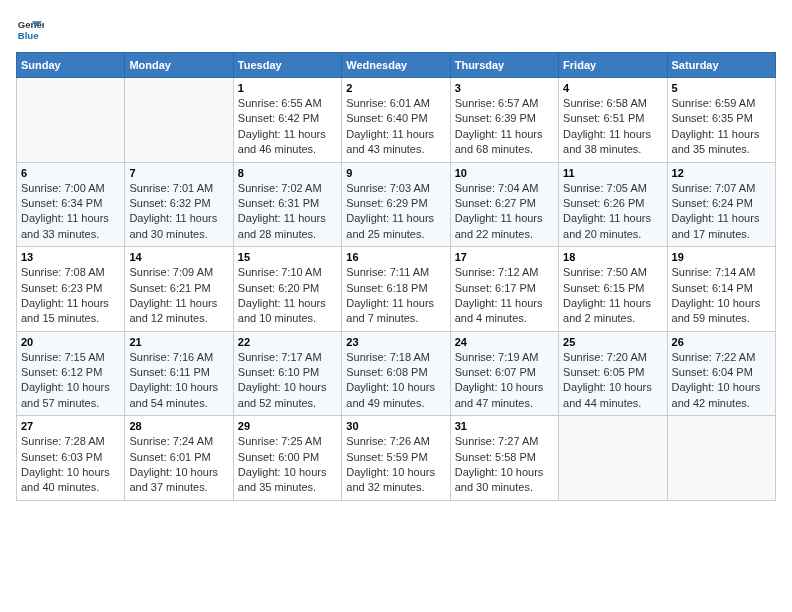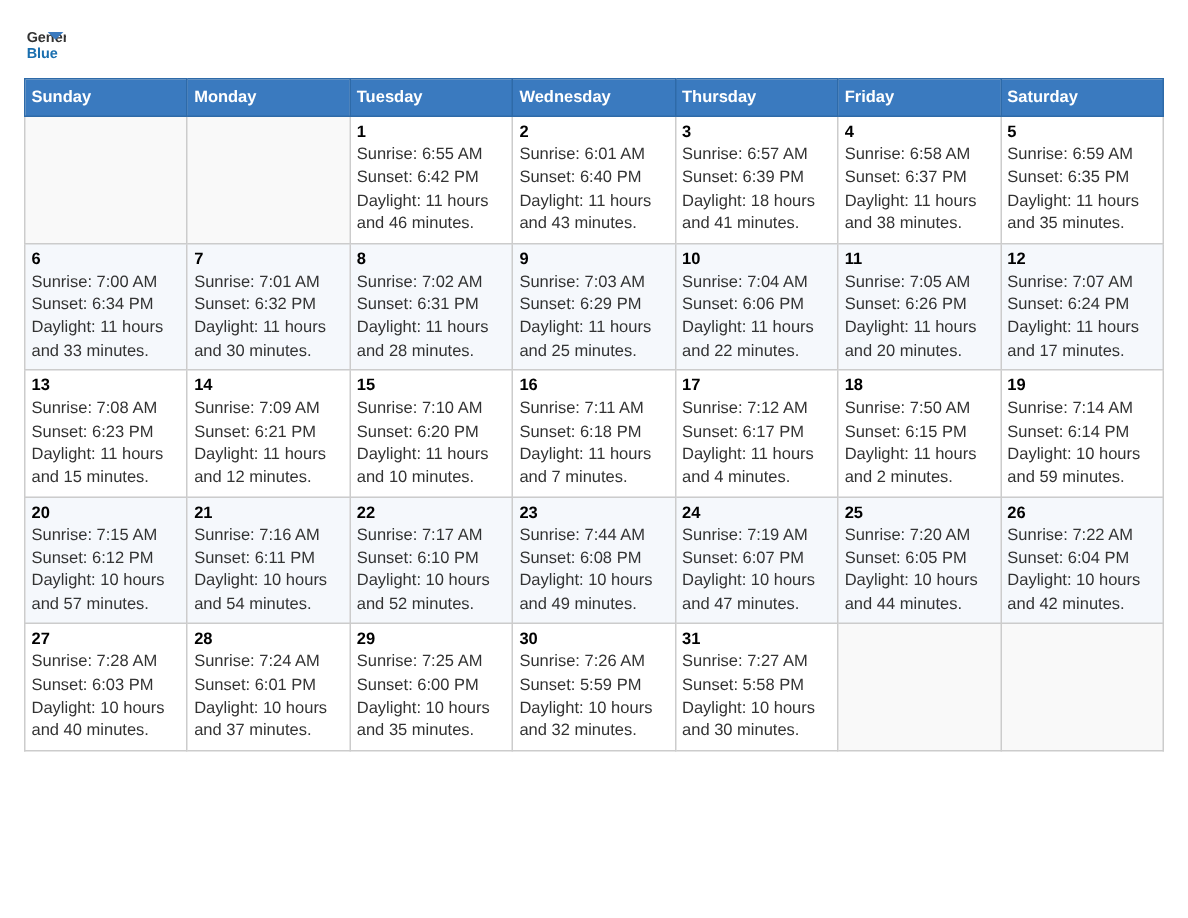--- a/index.html
+++ b/index.html
@@ -130,28 +130,28 @@
           <span>Sunrise: 6:01 AM</span><br>
           <span>Sunset: 6:40 PM</span><br>
           <span>Daylight: 11 hours and 43 minutes.</span>
         </div>
       </td>
         <td>
         <span class="day-num">3</span>
         <div class="day-info">
           <span>Sunrise: 6:57 AM</span><br>
           <span>Sunset: 6:39 PM</span><br>
-          <span>Daylight: 18 hours and 41 minutes.</span>
+          <span>Daylight: 11 hours and 68 minutes.</span>
         </div>
       </td>
         <td>
         <span class="day-num">4</span>
         <div class="day-info">
           <span>Sunrise: 6:58 AM</span><br>
-          <span>Sunset: 6:37 PM</span><br>
+          <span>Sunset: 6:51 PM</span><br>
           <span>Daylight: 11 hours and 38 minutes.</span>
         </div>
       </td>
         <td>
         <span class="day-num">5</span>
         <div class="day-info">
           <span>Sunrise: 6:59 AM</span><br>
           <span>Sunset: 6:35 PM</span><br>
           <span>Daylight: 11 hours and 35 minutes.</span>
         </div>
@@ -187,21 +187,21 @@
         <div class="day-info">
           <span>Sunrise: 7:03 AM</span><br>
           <span>Sunset: 6:29 PM</span><br>
           <span>Daylight: 11 hours and 25 minutes.</span>
         </div>
       </td>
         <td>
         <span class="day-num">10</span>
         <div class="day-info">
           <span>Sunrise: 7:04 AM</span><br>
-          <span>Sunset: 6:06 PM</span><br>
+          <span>Sunset: 6:27 PM</span><br>
           <span>Daylight: 11 hours and 22 minutes.</span>
         </div>
       </td>
         <td>
         <span class="day-num">11</span>
         <div class="day-info">
           <span>Sunrise: 7:05 AM</span><br>
           <span>Sunset: 6:26 PM</span><br>
           <span>Daylight: 11 hours and 20 minutes.</span>
         </div>
@@ -294,21 +294,21 @@
         <span class="day-num">22</span>
         <div class="day-info">
           <span>Sunrise: 7:17 AM</span><br>
           <span>Sunset: 6:10 PM</span><br>
           <span>Daylight: 10 hours and 52 minutes.</span>
         </div>
       </td>
         <td>
         <span class="day-num">23</span>
         <div class="day-info">
-          <span>Sunrise: 7:44 AM</span><br>
+          <span>Sunrise: 7:18 AM</span><br>
           <span>Sunset: 6:08 PM</span><br>
           <span>Daylight: 10 hours and 49 minutes.</span>
         </div>
       </td>
         <td>
         <span class="day-num">24</span>
         <div class="day-info">
           <span>Sunrise: 7:19 AM</span><br>
           <span>Sunset: 6:07 PM</span><br>
           <span>Daylight: 10 hours and 47 minutes.</span>

